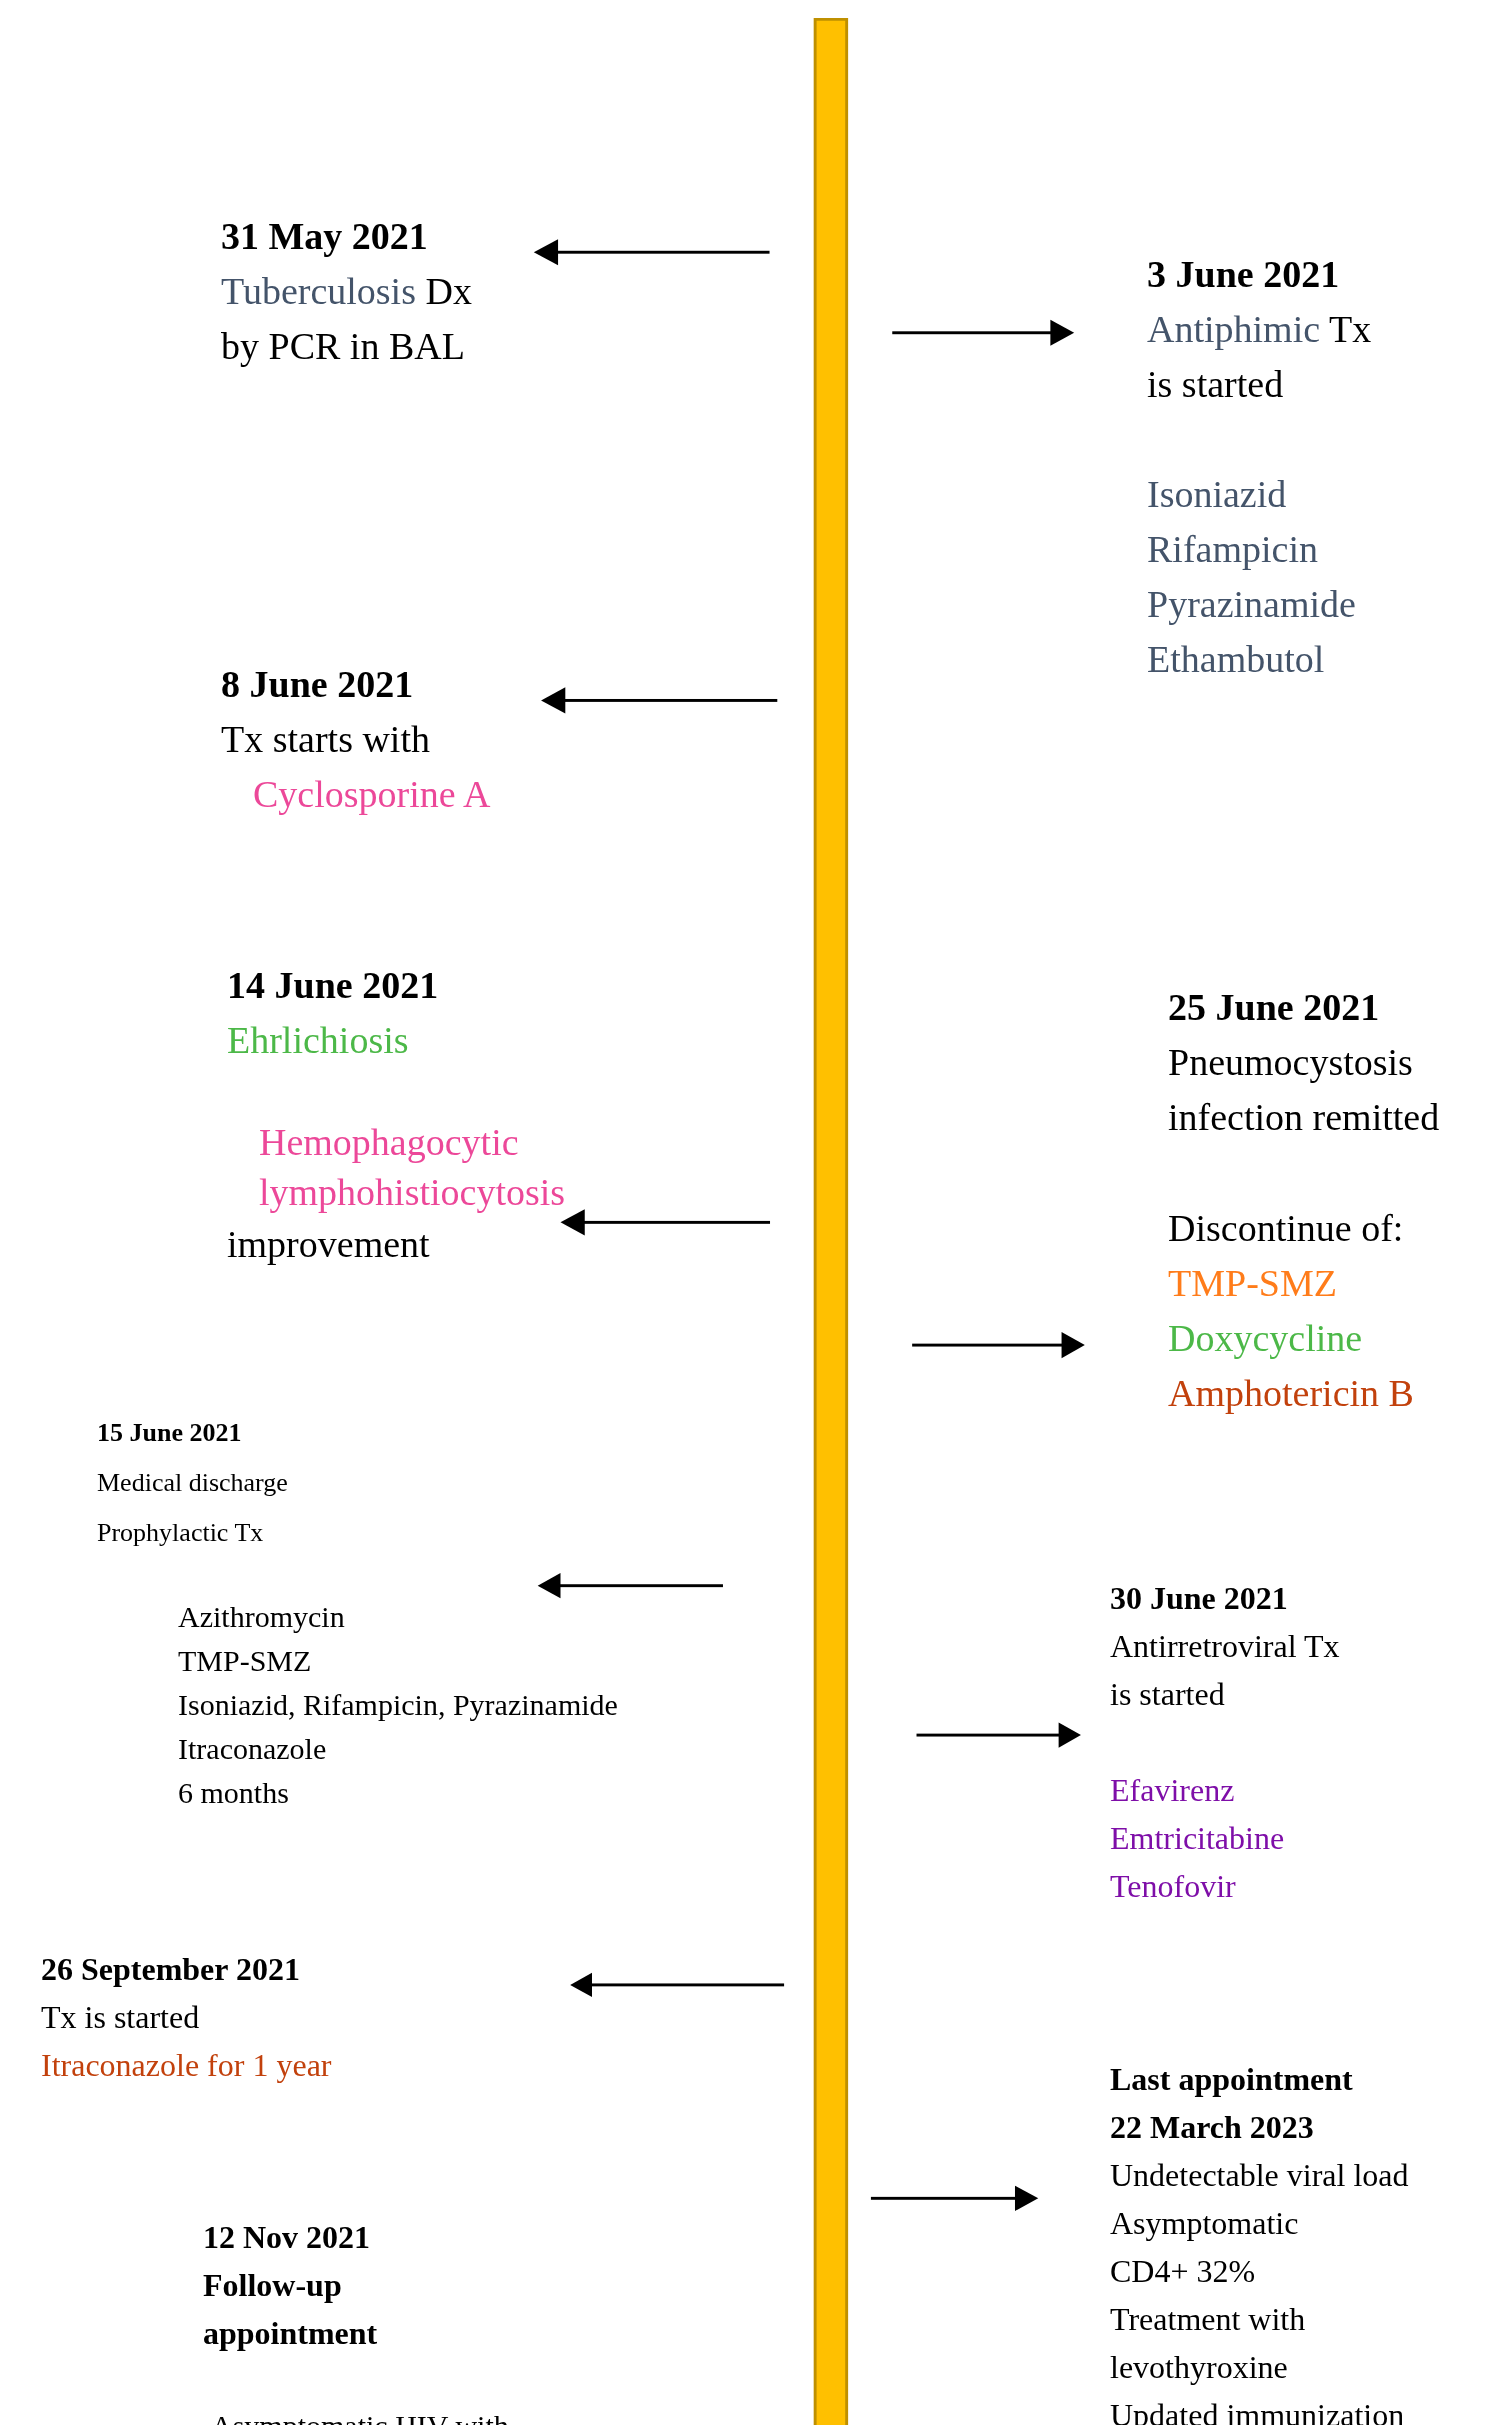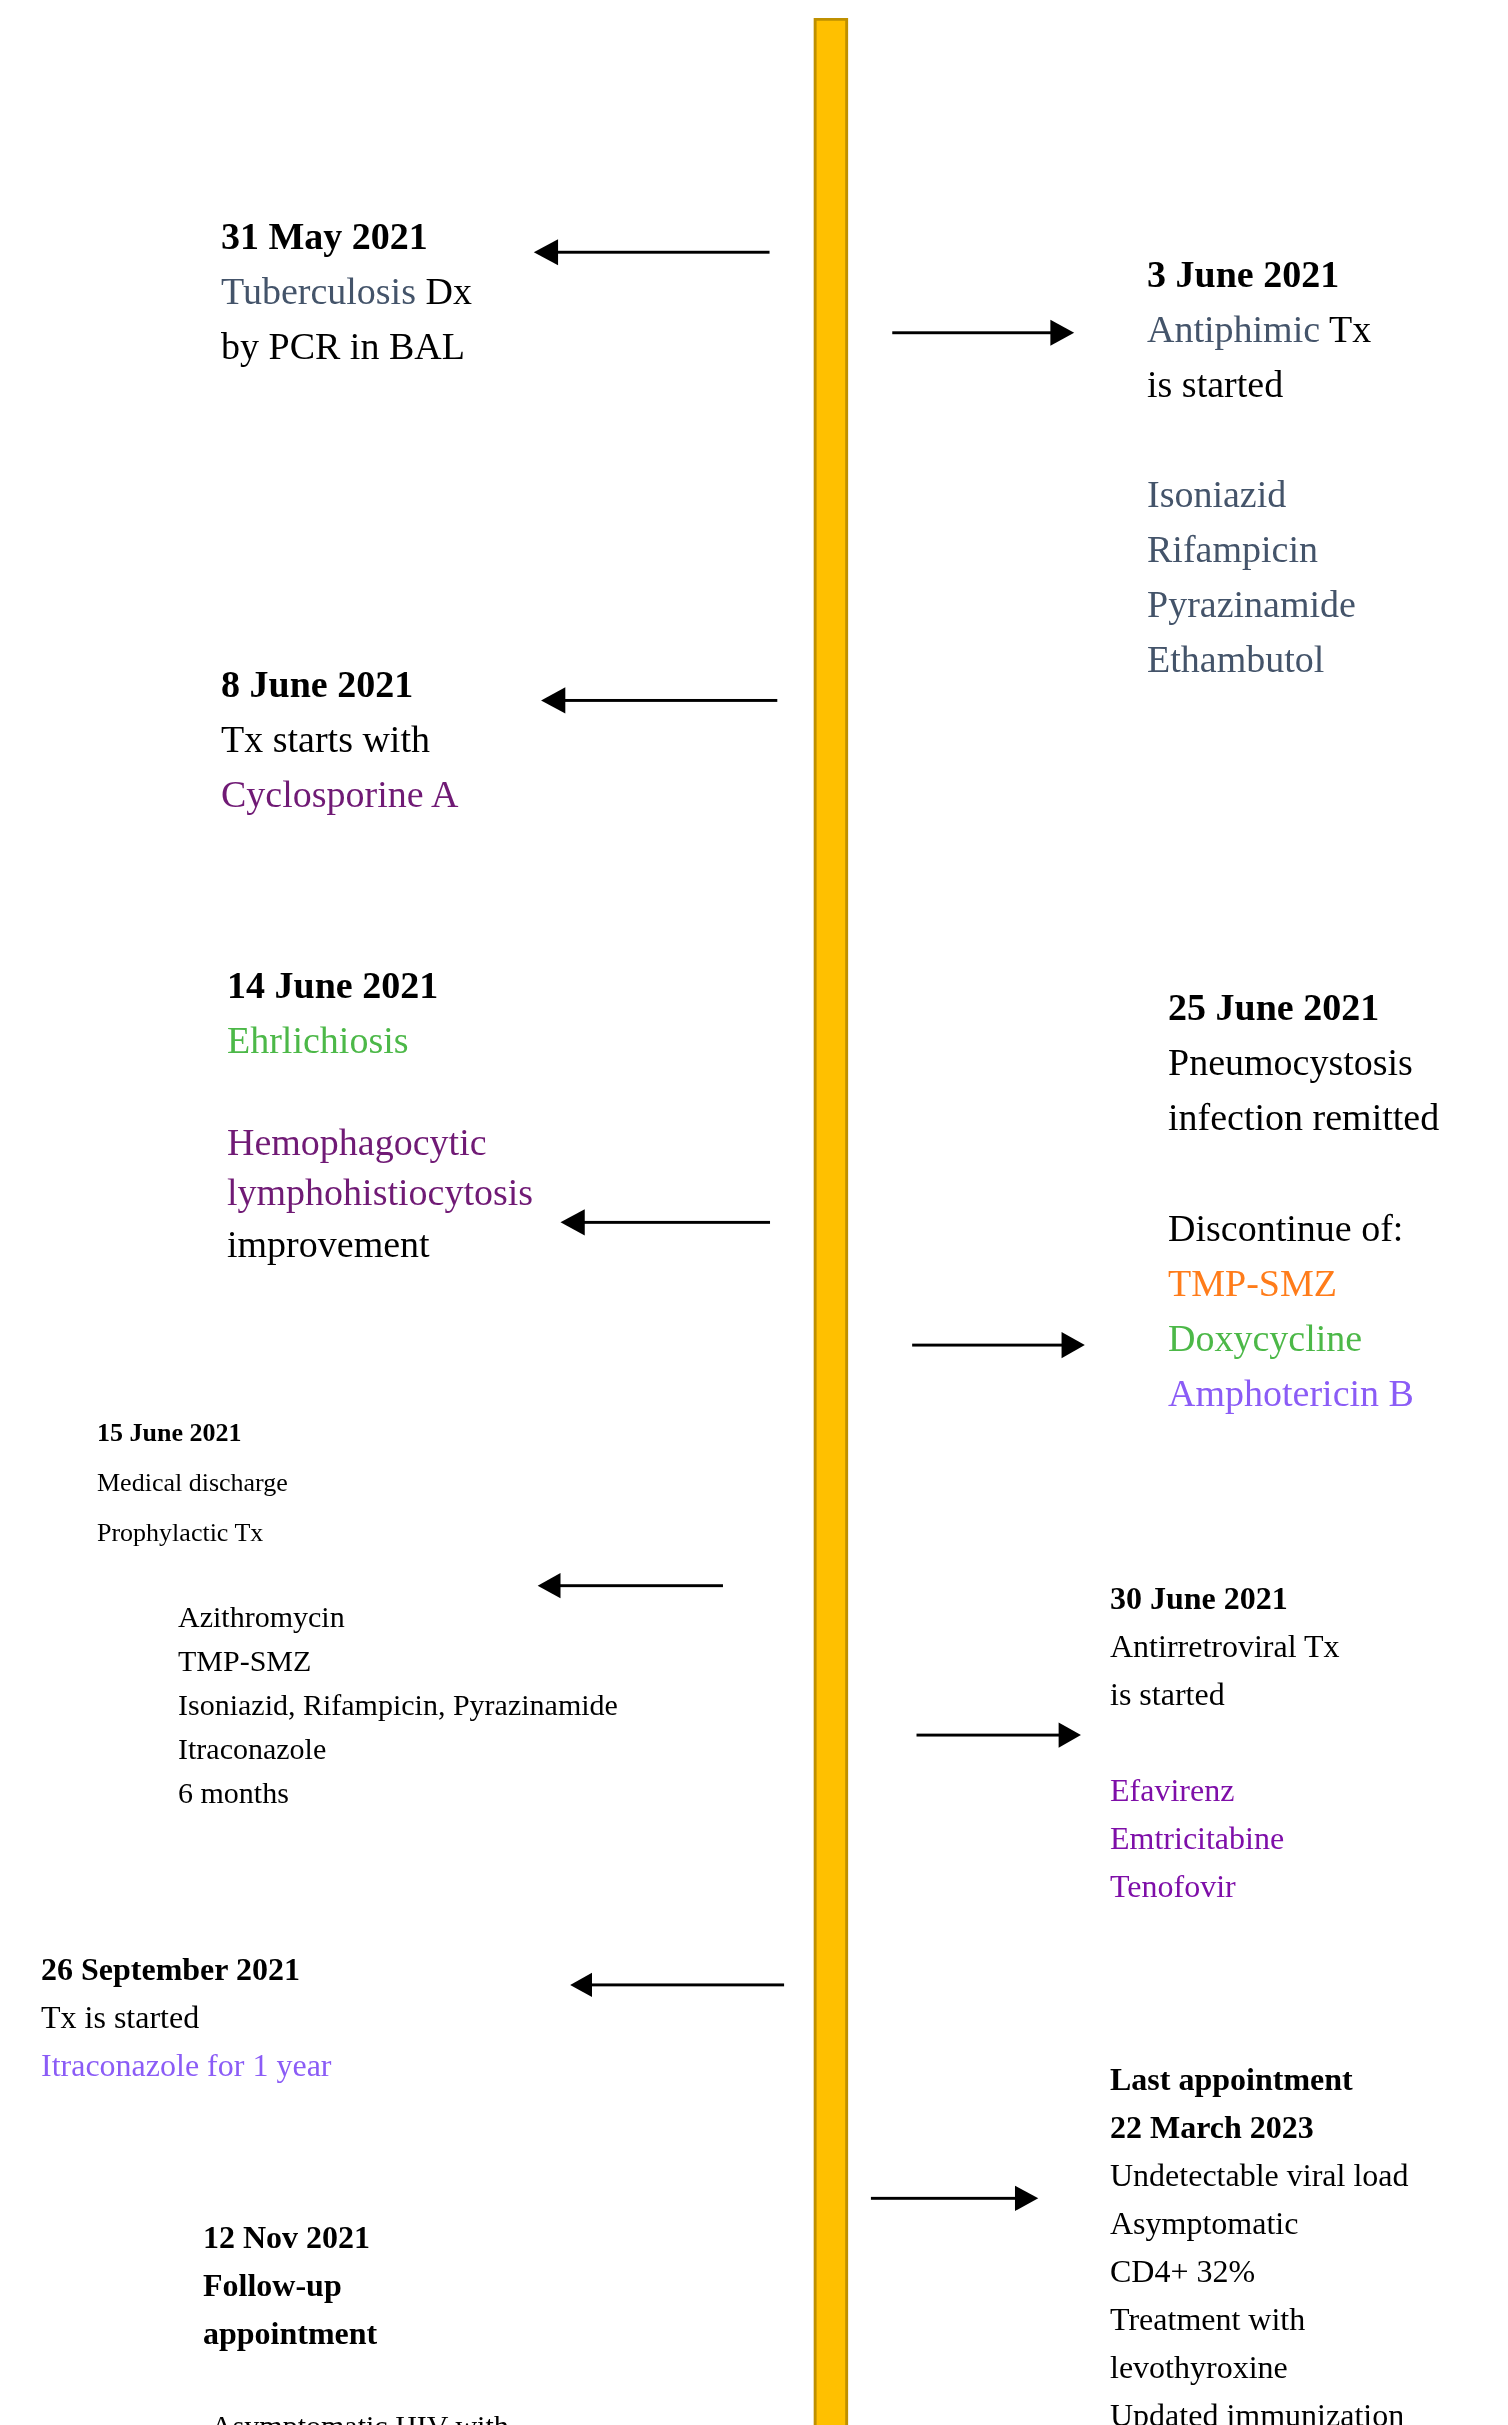--- a/index.html
+++ b/index.html
@@ -6,24 +6,24 @@
   body { width: 1509px; height: 2810px; position: relative; overflow: hidden;
          font-family: "Liberation Serif", "DejaVu Serif", serif; color: #000; }
   .block { position: absolute; white-space: nowrap; }
   .line { display: block; }
   .b { font-weight: bold; }
   .fs-l { font-size: 38px; line-height: 55px; }
   .fs-m { font-size: 26px; line-height: 50px; }
   .fs-s { font-size: 30px; line-height: 44px; }
   .fs-r { font-size: 32px; line-height: 48px; }
   .c-slate  { color: #44546A; }
-  .c-yellow { color: #701a75; }
+  .c-yellow { color: #ec4899; margin-left: 32px; }
   .c-green  { color: #4CB848; }
   .c-orange { color: #FF7C1A; }
-  .c-blue   { color: #8b5cf6; }
+  .c-blue   { color: #c2410c; }
   .c-purple { color: #7E0EA8; }
   svg.overlay { position: absolute; left: 0; top: 0; width: 1509px; height: 2810px; pointer-events: none; }
 </style>
 </head>
 <body>
 
 <svg class="overlay" viewBox="0 0 3110 5793">
   <g>
     <path d="M1680 40 L1745 40 L1745 5688 L1766 5688 L1712 5768 L1658 5688 L1680 5688 Z" fill="#FFC000" stroke="#BF9000" stroke-width="6" stroke-linejoin="miter"></path>
   </g>

